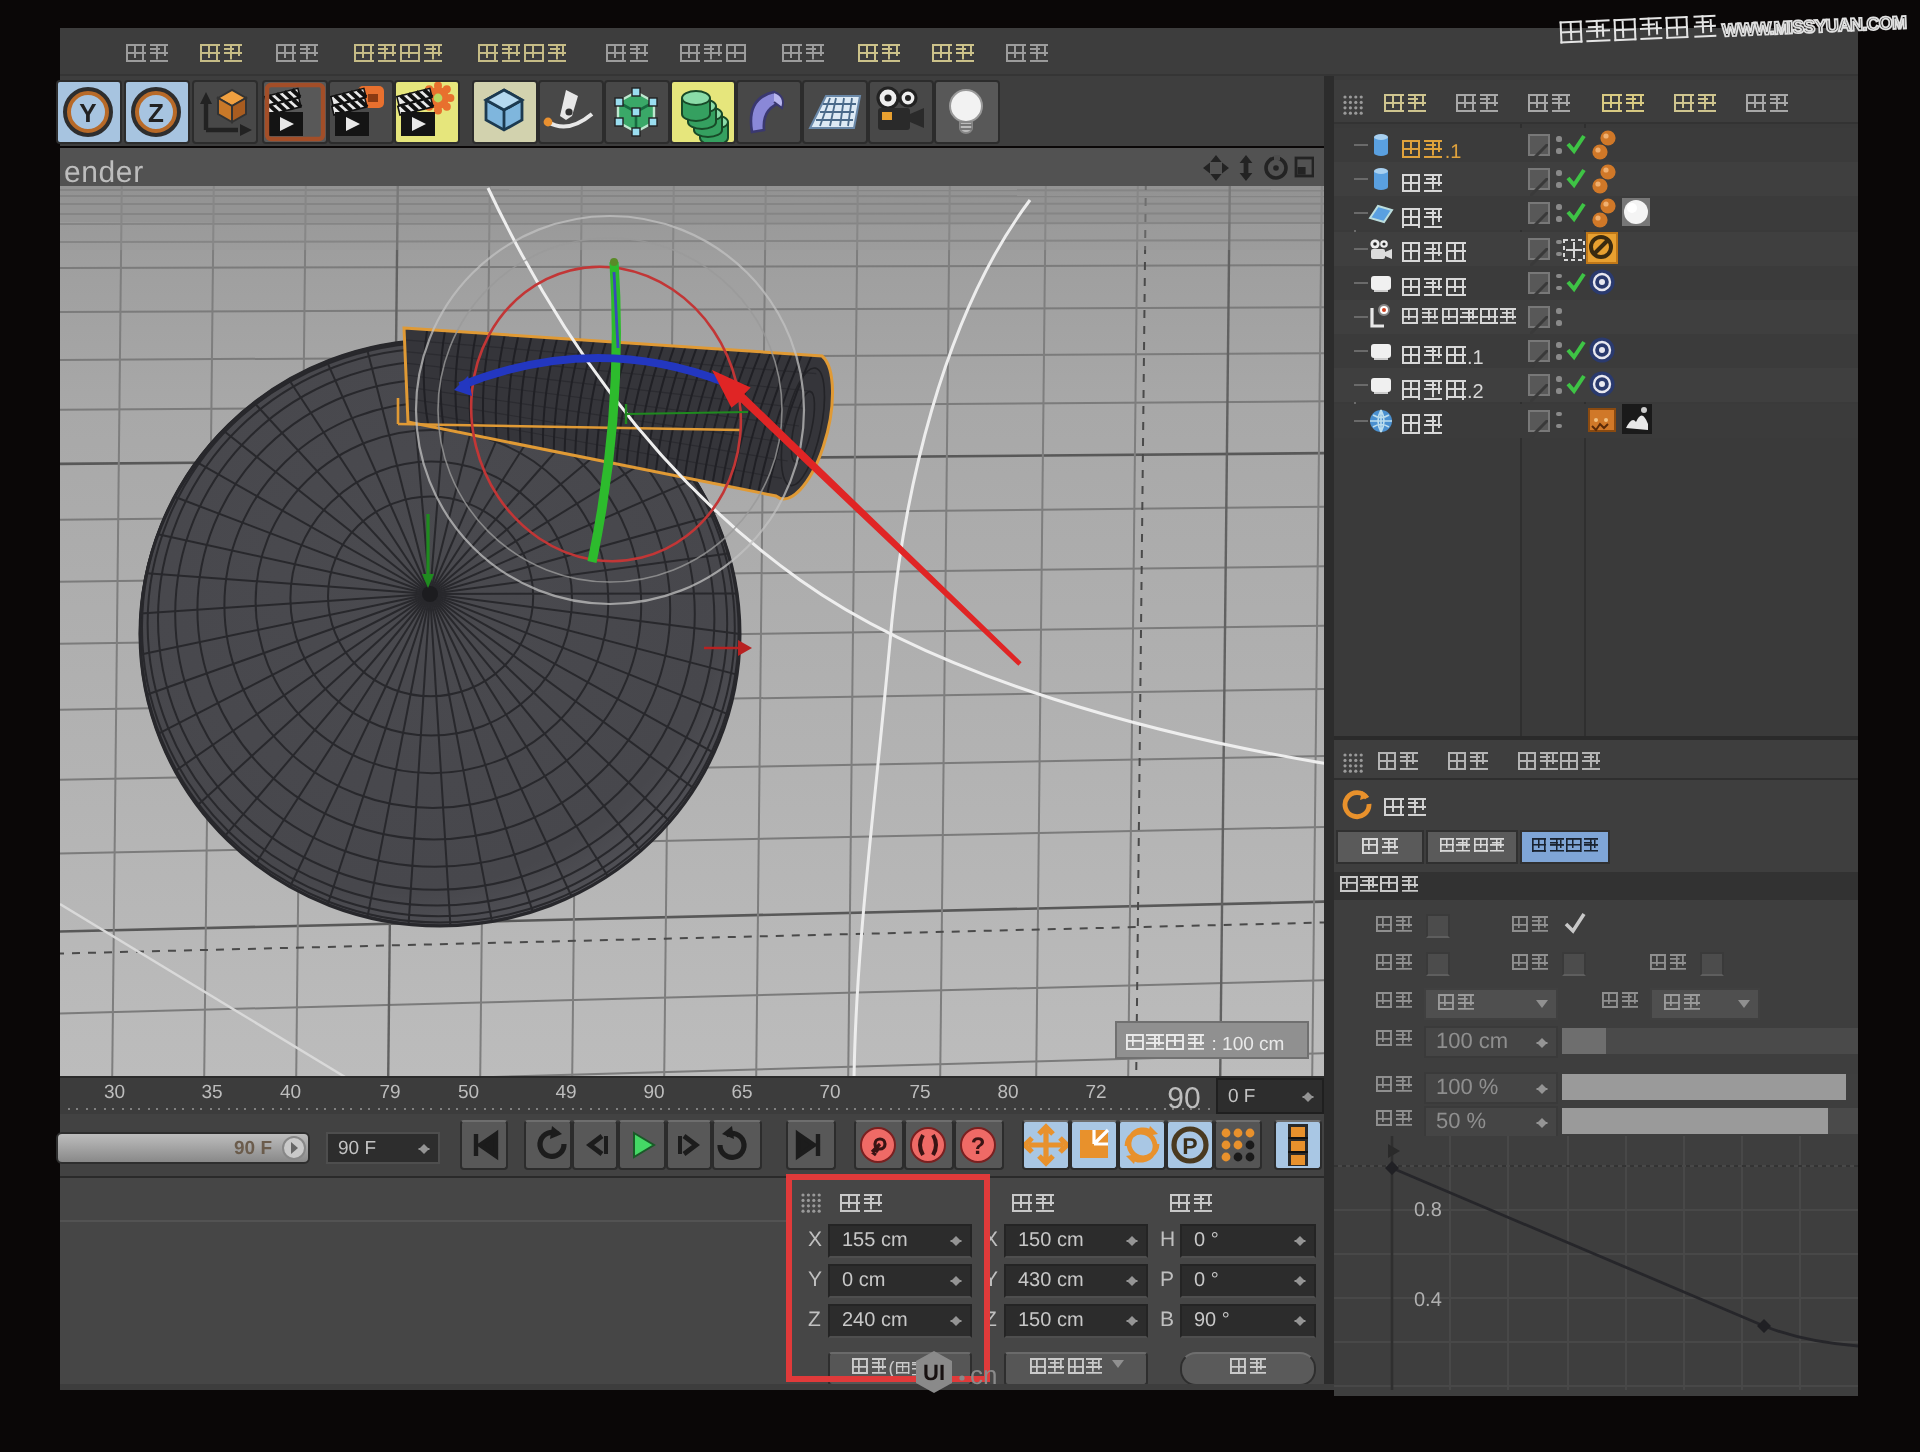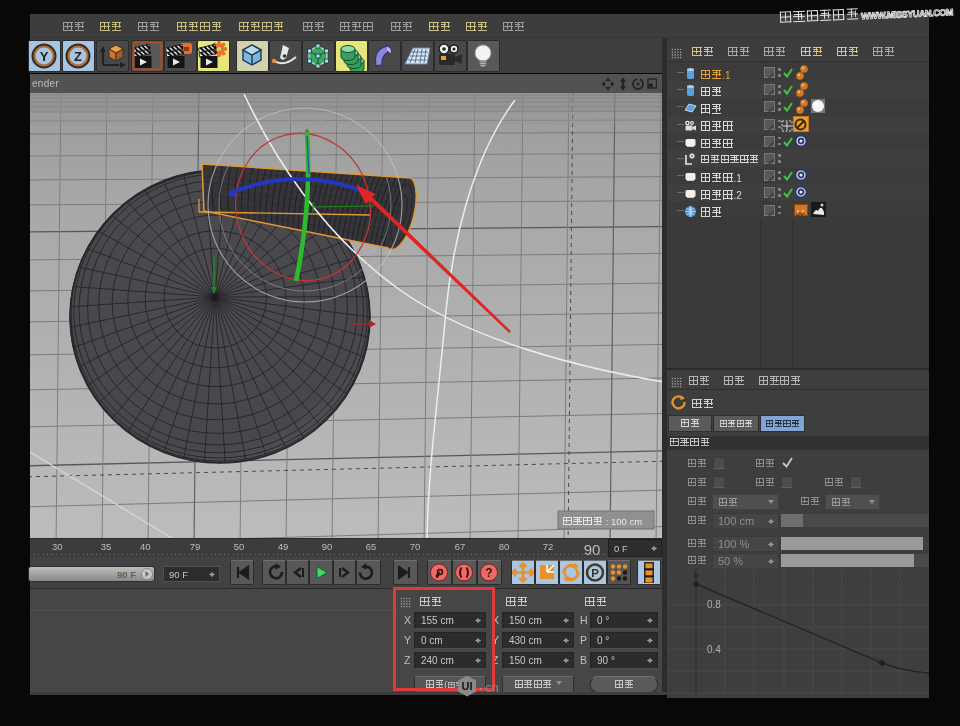--- a/index.html
+++ b/index.html
@@ -156,21 +156,21 @@
       <rect x="4" y="13" width="16" height="11" rx="1.5" fill="#2a2a2a"></rect>
       <path d="M20,16 l7,-3 v10 l-7,-3 Z" fill="#2a2a2a"></path>
       <rect x="6" y="15" width="5" height="4" fill="#e8a030"></rect>
     </svg></div>
 <div class="abs" style="left:467px;top:40px;width:33px;height:32px;background:#585858;border:1px solid #2c2c2c;border-radius:2px"><svg width="31" height="30" viewBox="0 0 31 30">
       <circle cx="15" cy="12" r="8" fill="#f2f2f2" stroke="#999"></circle>
       <path d="M12,20 h6 v3 a3,2.5 0 0 1 -6,0 Z" fill="#bbb" stroke="#888"></path>
       <path d="M12,21.5 h6 M12,23.5 h6" stroke="#777"></path>
     </svg></div>
 <div class="abs" style="left:30px;top:74px;width:632px;height:464px;background:#525252">
-<div class="abs" style="left:2px;top:4px;font-size:10px;color:#bdbdbd;letter-spacing:.3px">ender</div>
+<div class="abs" style="left:2px;top:4px;font-size:15px;color:#bdbdbd;letter-spacing:.3px">ender</div>
 <svg class="abs" style="right:5px;top:3px" width="56" height="14" viewBox="0 0 56 14">
 <g fill="#232323">
 <path d="M7,0.5 l2.8,3.5 h-5.6 Z M7,13.5 l2.8,-3.5 h-5.6 Z M0.5,7 l3.5,-2.8 v5.6 Z M13.5,7 l-3.5,-2.8 v5.6 Z"></path>
 <path d="M22,0.5 l3.2,4 h-2 v5 h2 L22,13.5 l-3.2,-4 h2 v-5 h-2 Z"></path>
 </g>
 <circle cx="37" cy="7" r="5" fill="none" stroke="#232323" stroke-width="1.8"></circle>
 <circle cx="37" cy="7" r="1.4" fill="#232323"></circle>
 <rect x="36" y="0.5" width="3" height="2.5" fill="#4d4d4d"></rect>
 <rect x="47" y="2" width="8.5" height="9" fill="none" stroke="#232323" stroke-width="1.4"></rect>
 <rect x="47.8" y="6.5" width="4" height="3.8" fill="#232323"></rect>
@@ -358,26 +358,26 @@
 <path d="M339,227 L346,231 L339,235 Z" fill="#b82222"></path>
 <rect x="528" y="418" width="96" height="18" fill="#909090" stroke="#707070"></rect>
 </svg>
 <div class="abs" style="left:532px;top:440px;font-size:12px;color:#e9e9e9"><i class="z"></i><i class="z w"></i><i class="z"></i><i class="z w"></i><span style="font-size:9.5px"> : 100 cm</span></div>
 </div>
 <div class="abs" style="left:30px;top:538px;width:632px;height:19px;background:#3c3c3c;border-top:1px solid #2a2a2a">
 <div class="abs" style="left:22px;top:2px;width:20px;font-size:9.5px;color:#bdbdbd">30</div>
 <div class="abs" style="left:66px;top:2px;width:20px;text-align:center;font-size:9.5px;color:#bdbdbd">35</div>
 <div class="abs" style="left:110px;top:2px;width:20px;text-align:left;font-size:9.5px;color:#bdbdbd">40</div>
 <div class="abs" style="left:155px;top:2px;width:20px;text-align:center;font-size:9.5px;color:#bdbdbd">79</div>
-<div class="abs" style="left:199px;top:2px;width:20px;text-align:center;font-size:9.5px;color:#bdbdbd">50</div>
+<div class="abs" style="left:199px;top:2px;width:20px;font-size:9.5px;color:#bdbdbd">50</div>
 <div class="abs" style="left:243px;top:2px;width:20px;text-align:center;font-size:9.5px;color:#bdbdbd">49</div>
 <div class="abs" style="left:287px;top:2px;width:20px;text-align:center;font-size:9.5px;color:#bdbdbd">90</div>
 <div class="abs" style="left:331px;top:2px;width:20px;text-align:center;font-size:9.5px;color:#bdbdbd">65</div>
 <div class="abs" style="left:375px;top:2px;width:20px;text-align:center;font-size:9.5px;color:#bdbdbd">70</div>
-<div class="abs" style="left:420px;top:2px;width:20px;text-align:center;font-size:9.5px;color:#bdbdbd">67</div>
+<div class="abs" style="left:420px;top:2px;width:20px;text-align:center;font-size:9.5px;color:#bdbdbd">75</div>
 <div class="abs" style="left:464px;top:2px;width:20px;text-align:center;font-size:9.5px;color:#bdbdbd">80</div>
 <div class="abs" style="left:508px;top:2px;width:20px;text-align:center;font-size:9.5px;color:#bdbdbd">72</div>
 <div class="abs" style="left:552px;top:2px;width:20px;text-align:center;font-size:15px;color:#bdbdbd">90</div>
 <i style="position:absolute;left:4px;top:14.5px;width:1px;height:1px;background:#808080;display:block"></i>
     <i style="position:absolute;left:8px;top:14.5px;width:1px;height:1px;background:#808080;display:block"></i>
     <i style="position:absolute;left:13px;top:14.5px;width:1px;height:1px;background:#808080;display:block"></i>
     <i style="position:absolute;left:17px;top:14.5px;width:1px;height:1px;background:#808080;display:block"></i>
     <i style="position:absolute;left:22px;top:14.5px;width:1px;height:1px;background:#808080;display:block"></i>
     <i style="position:absolute;left:26px;top:14.5px;width:1px;height:1px;background:#808080;display:block"></i>
     <i style="position:absolute;left:31px;top:14.5px;width:1px;height:1px;background:#808080;display:block"></i>

